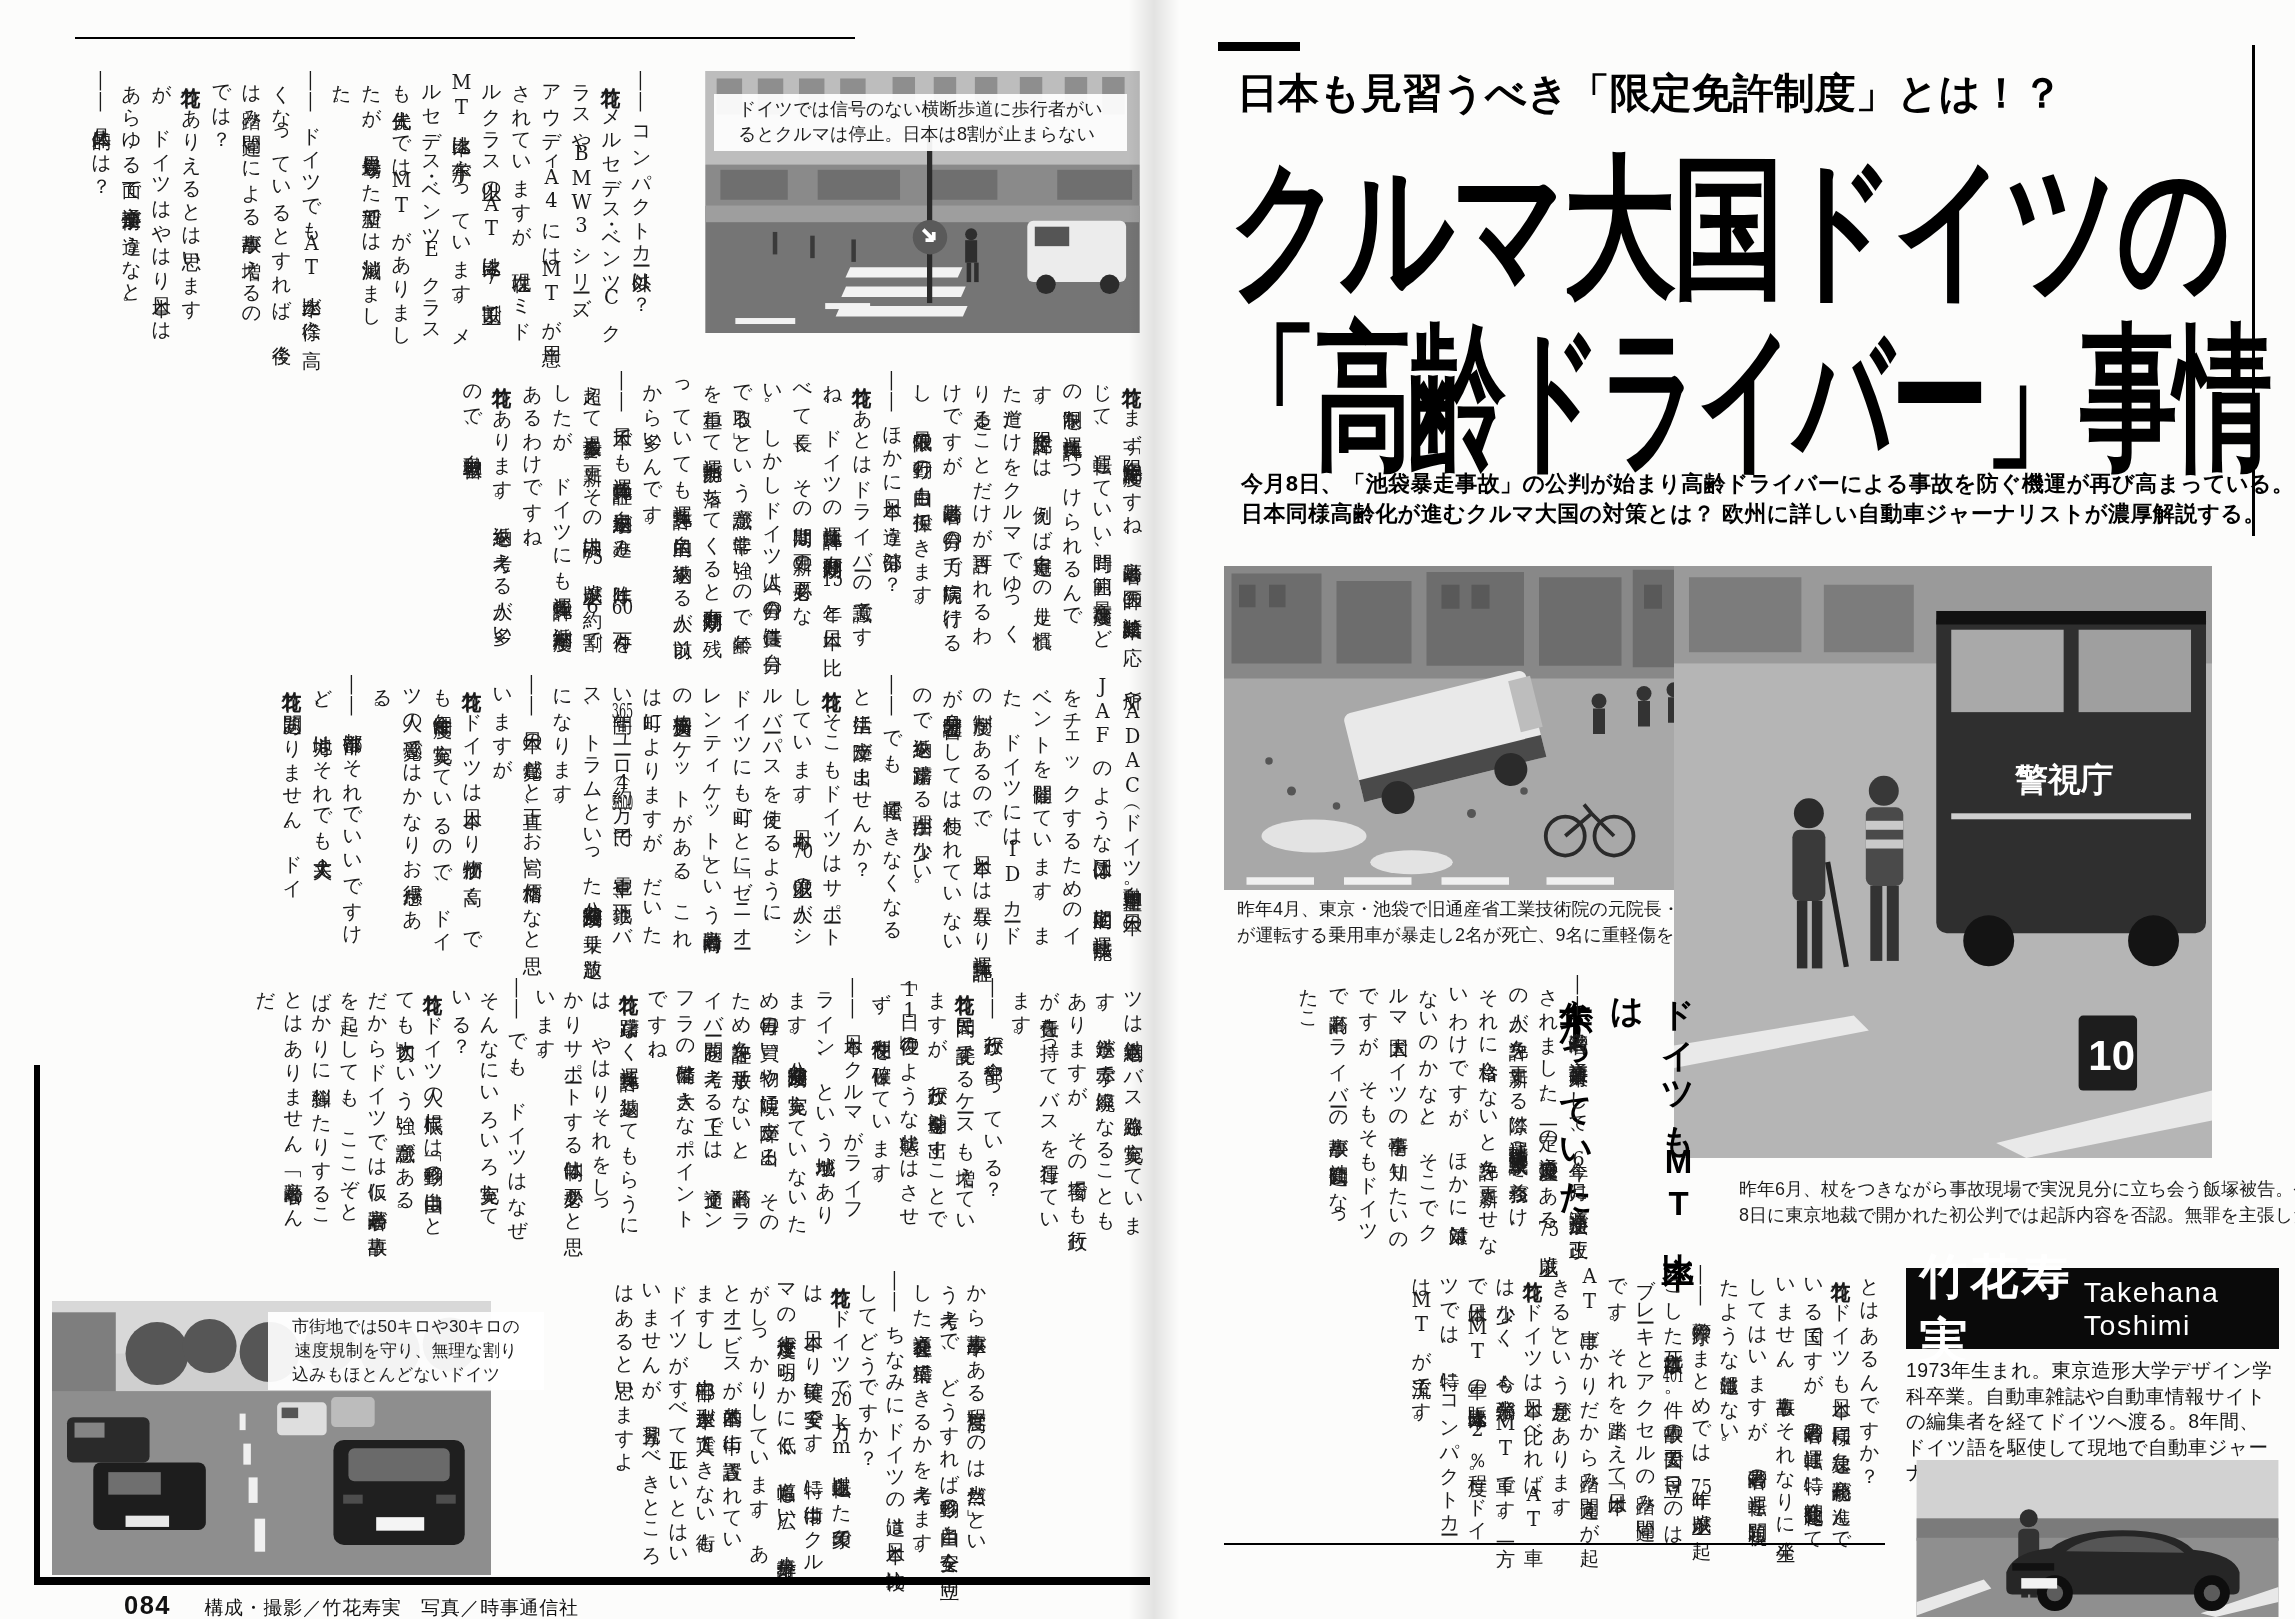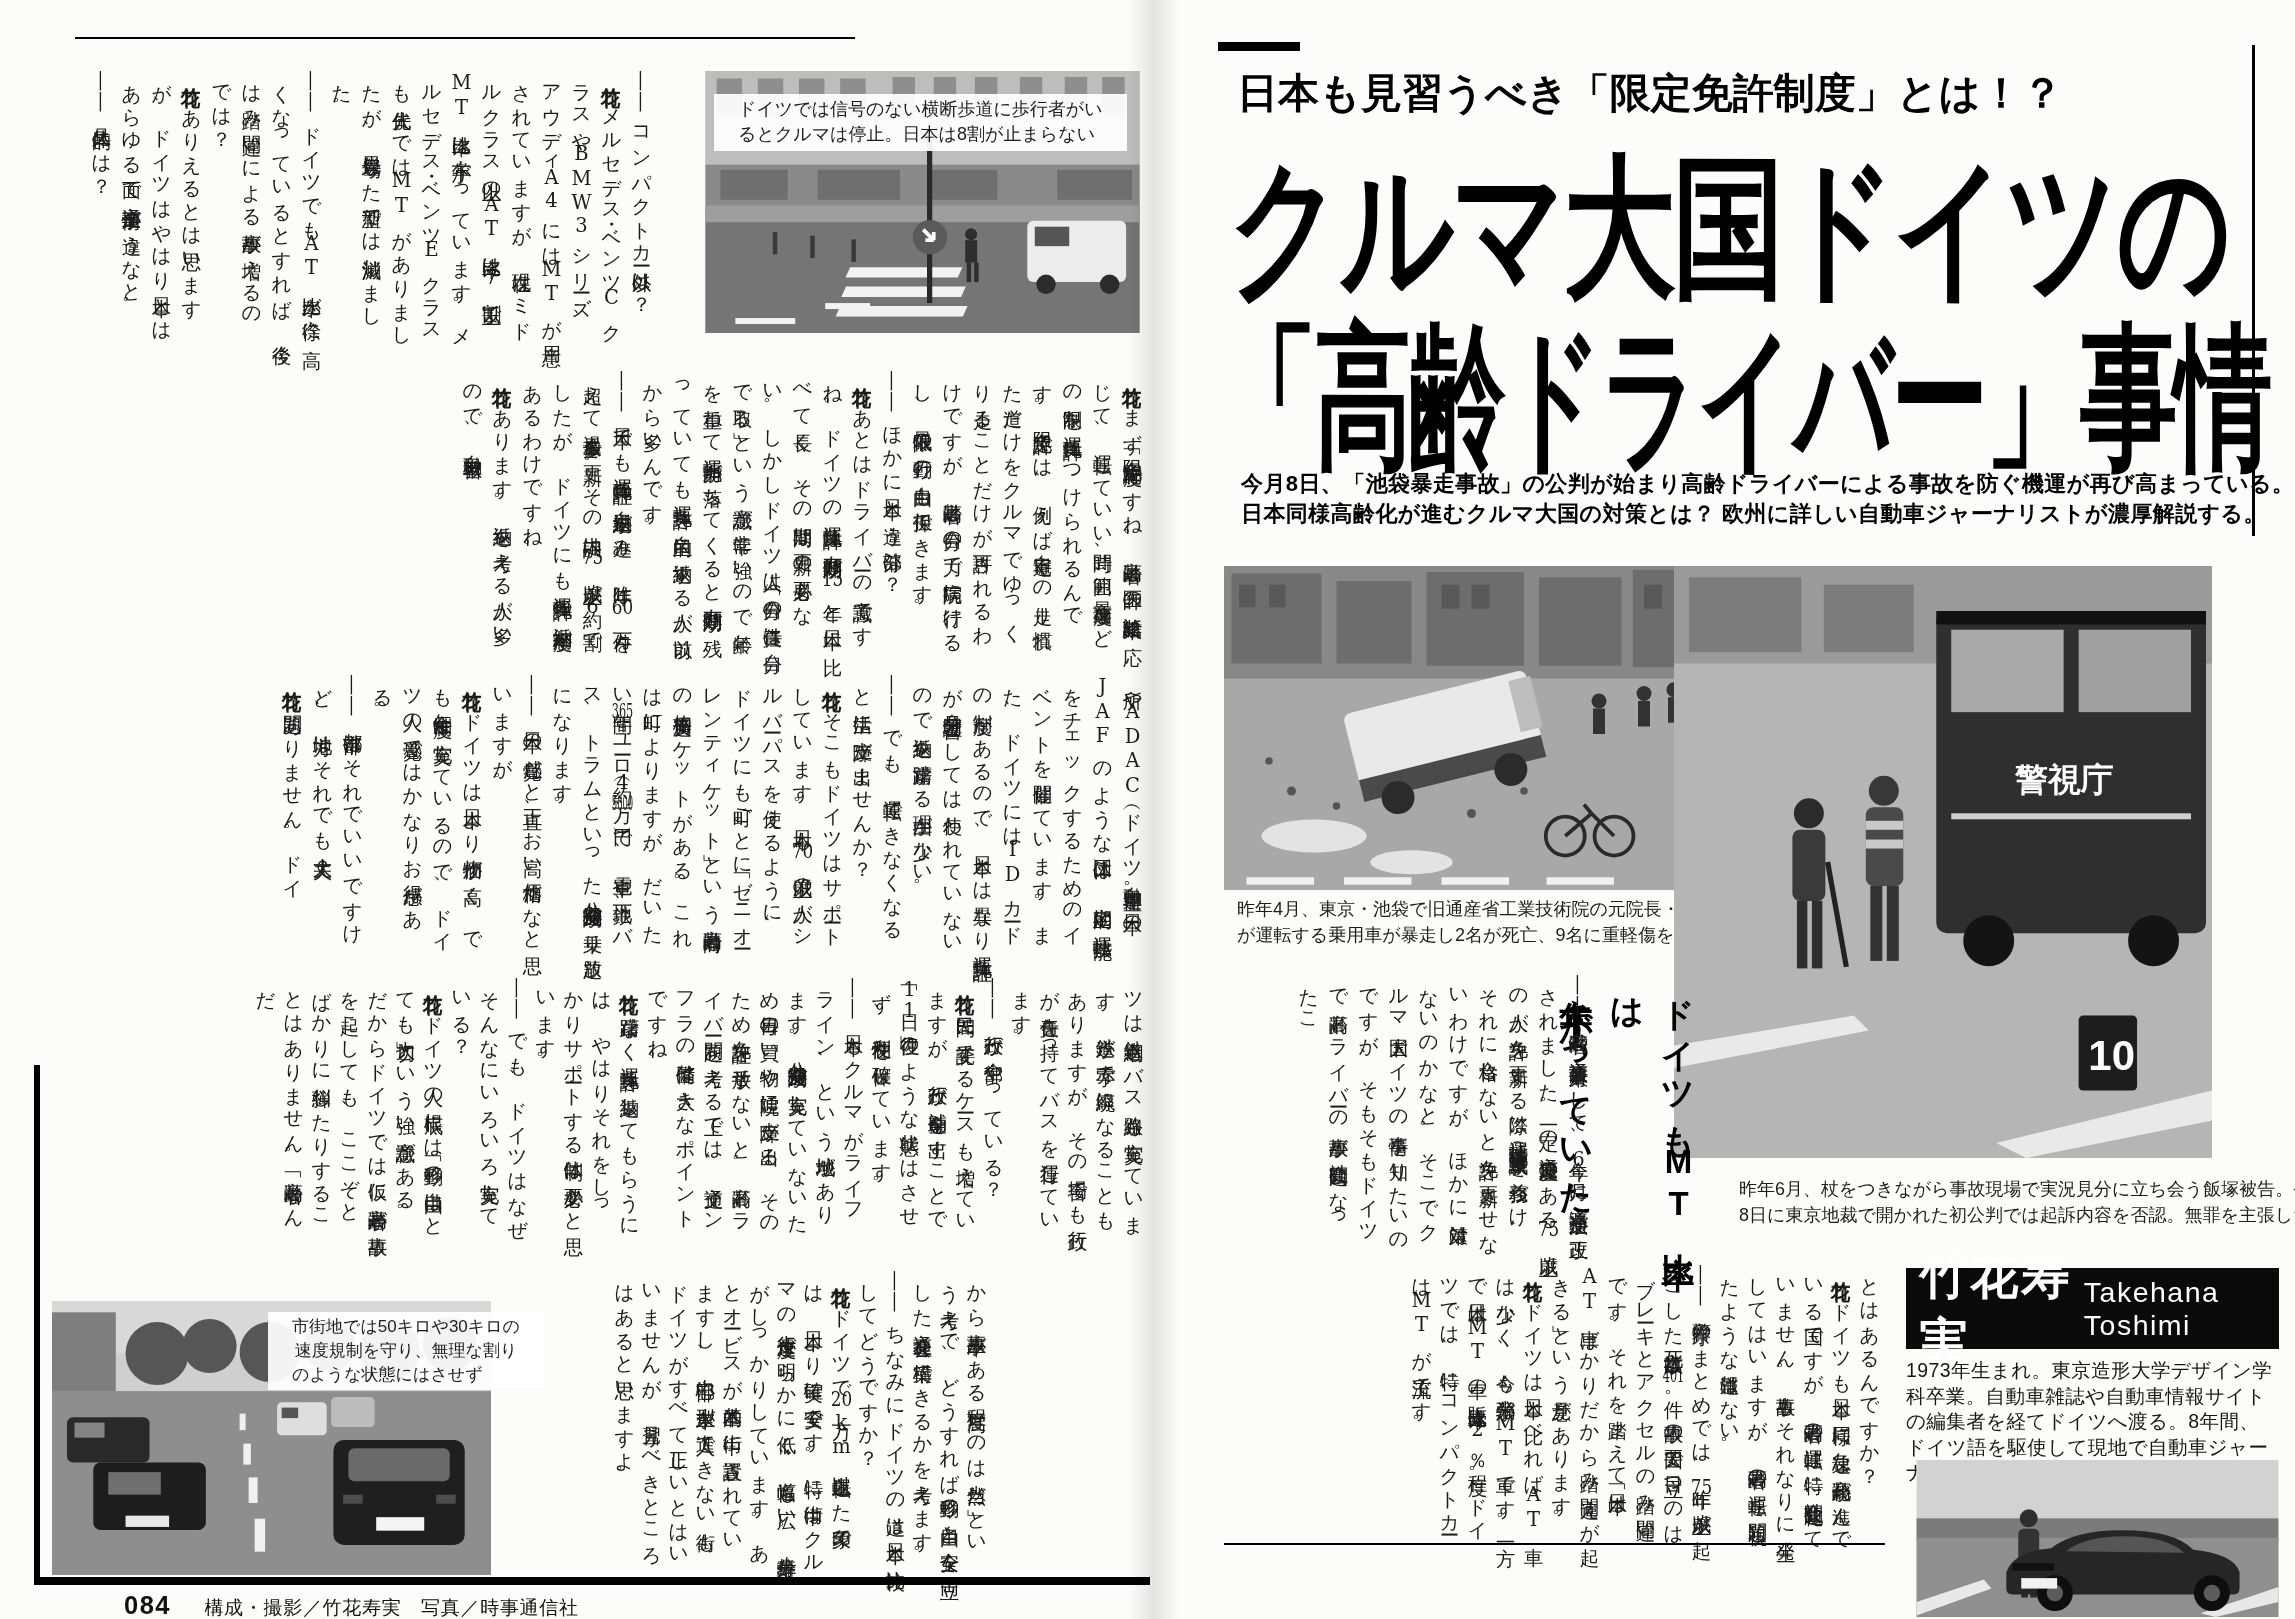--- a/index.html
+++ b/index.html
@@ -168,21 +168,21 @@
       <rect x="375" y="185" width="175" height="140" rx="14" fill="#1f1f1f"></rect>
       <rect x="395" y="196" width="135" height="44" rx="8" fill="#6a6a6a"></rect>
       <rect x="432" y="288" width="64" height="18" fill="#f4f4f4"></rect>
       <rect x="388" y="258" width="26" height="12" fill="#4d4d4d"></rect>
         <rect x="512" y="258" width="26" height="12" fill="#4d4d4d"></rect>
     </g>
   </svg>
   <div class="abs capbox" style="left:216px;top:10.5px;">
     <div class="cap" style="font-size:17px;line-height:24px;">市街地では50キロや30キロの</div>
     <div class="cap" style="font-size:17px;line-height:24px;text-align:center;">速度規制を守り、無理な割り</div>
-    <div class="cap" style="font-size:17px;line-height:24px;">のような状態にはさせず</div>
+    <div class="cap" style="font-size:17px;line-height:24px;">込みもほとんどないドイツ</div>
   </div>
 </div>
 
 <div class="abs vt lh36" style="left:499px;top:1271px;width:491px;height:296px;">
     <p>から事故率がある程度高いのは当然だ」という考えで、どうすれば移動の自由と安全を両立した交通社会を構築できるかを考えます。</p>
     <p>――ちなみにドイツの道は日本と比較してどうですか？</p>
     <p><b class="spk">竹花</b>　ドイツで<span class="tcy">20</span>万<span class="upr">km</span>以上運転した印象では、日本より確実に安全です。特に街中はクルマの走行速度が明らかに低く、道幅も広い。歩車分離がしっかりしています。あとオービスが基本的に街中に設置されていますし、中心部に大型車が進入できない街も。ドイツがすべて正しいとはいいませんが、見習うべきところはあると思いますよ。</p>
   </div>
 
 <div class="abs rule ni" style="left:34px;top:1065px;width:6px;height:519px;"></div>

